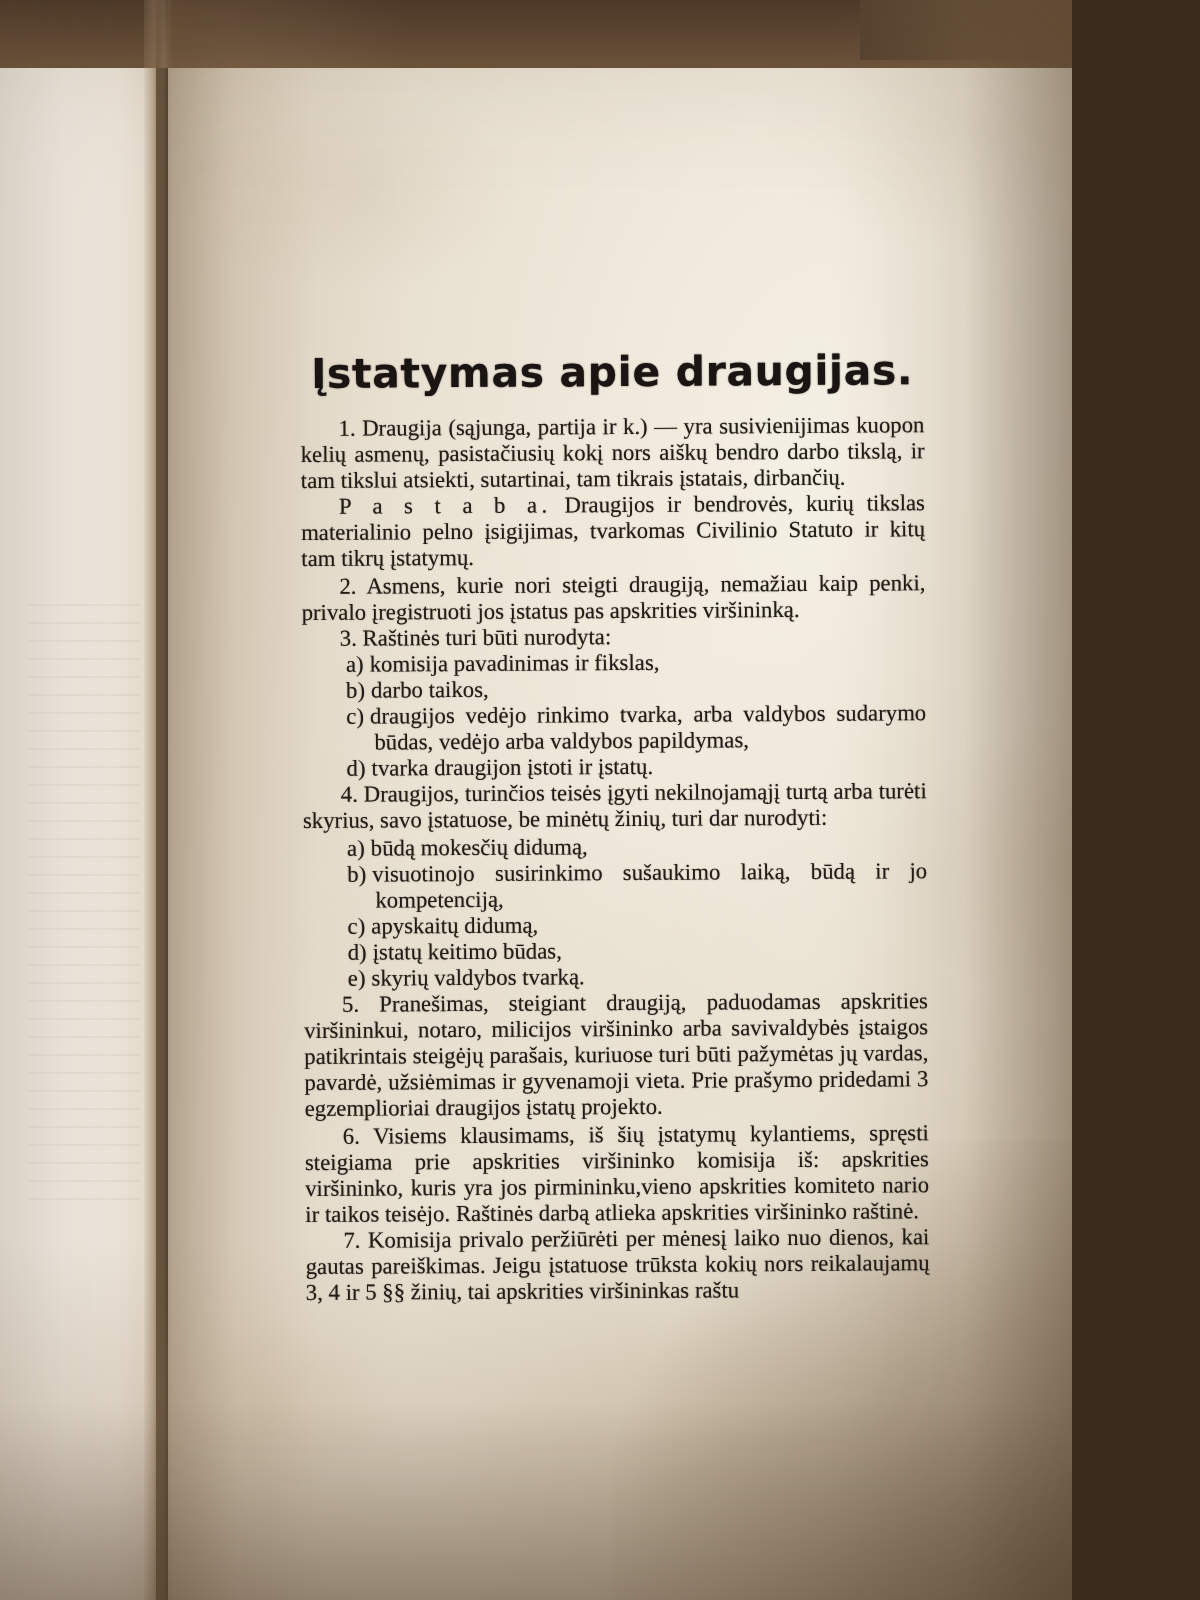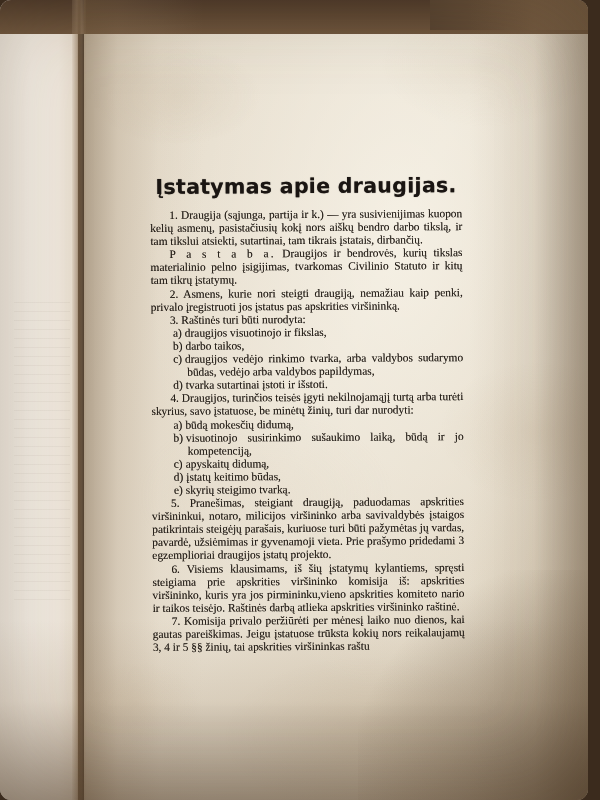--- a/index.html
+++ b/index.html
@@ -3,21 +3,21 @@
 <meta charset="utf-8">
 <title>Istatymas apie draugijas</title>
 <style>
   html,body{margin:0;padding:0;}
   body{
     width:600px;height:800px;overflow:hidden;position:relative;
     background:#3b2b1d;
     font-family:"Liberation Serif", serif;
   }
   #scan{
-    position:absolute;inset:0;width:588px;height:800px;overflow:hidden;border-radius:11px;
+    position:absolute;inset:0;width:536px;height:800px;overflow:hidden;
   }
   
   .desk{
     position:absolute;left:0;top:0;width:600px;height:34px;
     background:linear-gradient(180deg,#4a3627 0%,#5a4430 45%,#6d543c 100%);
   }
   .desk-right{
     position:absolute;left:430px;top:0;width:170px;height:30px;
     background:linear-gradient(110deg,#53402e 0%,#6a5139 60%,#7a6046 100%);
   }
@@ -168,30 +168,30 @@
       <span>2.</span>
       <span>Asmens, kurie nori steigti draugiją, nemažiau kaip penki, privalo įregistruoti jos įstatus pas apskrities viršininką.</span>
     </p>
 
     <p class="clause">
       <span>3.</span>
       <span>Raštinės turi būti nurodyta:</span>
     </p>
     <ul class="sublist">
       <li>
-        <span class="subitem-label">a)</span><span>draugijos visuotinojo ir fikslas,</span>
+        <span class="subitem-label">a)</span><span>komisija pavadinimas ir fikslas,</span>
       </li>
       <li>
         <span class="subitem-label">b)</span><span>darbo taikos,</span>
       </li>
       <li class="wide">
         <span class="subitem-label">c)</span><span>draugijos vedėjo rinkimo tvarka, arba valdybos sudarymo būdas, vedėjo arba valdybos papildymas,</span>
       </li>
       <li>
-        <span class="subitem-label">d)</span><span>tvarka sutartinai įstoti ir išstoti.</span>
+        <span class="subitem-label">d)</span><span>tvarka draugijon įstoti ir įstatų.</span>
       </li>
     </ul>
 
     <p class="clause">
       <span>4.</span>
       <span>Draugijos, turinčios teisės įgyti nekilnojamąjį turtą arba turėti skyrius, savo įstatuose, be minėtų žinių, turi dar nurodyti:</span>
     </p>
     <ul class="sublist">
       <li>
         <span class="subitem-label">a)</span><span>būdą mokesčių didumą,</span>
@@ -199,21 +199,21 @@
       <li class="wide">
         <span class="subitem-label">b)</span><span>visuotinojo susirinkimo sušaukimo laiką, būdą ir jo kompetenciją,</span>
       </li>
       <li>
         <span class="subitem-label">c)</span><span>apyskaitų didumą,</span>
       </li>
       <li>
         <span class="subitem-label">d)</span><span>įstatų keitimo būdas,</span>
       </li>
       <li>
-        <span class="subitem-label">e)</span><span>skyrių steigimo tvarką.</span>
+        <span class="subitem-label">e)</span><span>skyrių valdybos tvarką.</span>
       </li>
     </ul>
 
     <p class="clause">
       <span>5.</span>
       <span>Pranešimas, steigiant draugiją, paduodamas apskrities viršininkui, notaro, milicijos viršininko arba savivaldybės įstaigos patikrintais steigėjų parašais, kuriuose turi būti pažymėtas jų vardas, pavardė, užsiėmimas ir gyvenamoji vieta. Prie prašymo pridedami 3 egzemplioriai draugijos įstatų projekto.</span>
     </p>
 
     <p class="clause">
       <span>6.</span>

